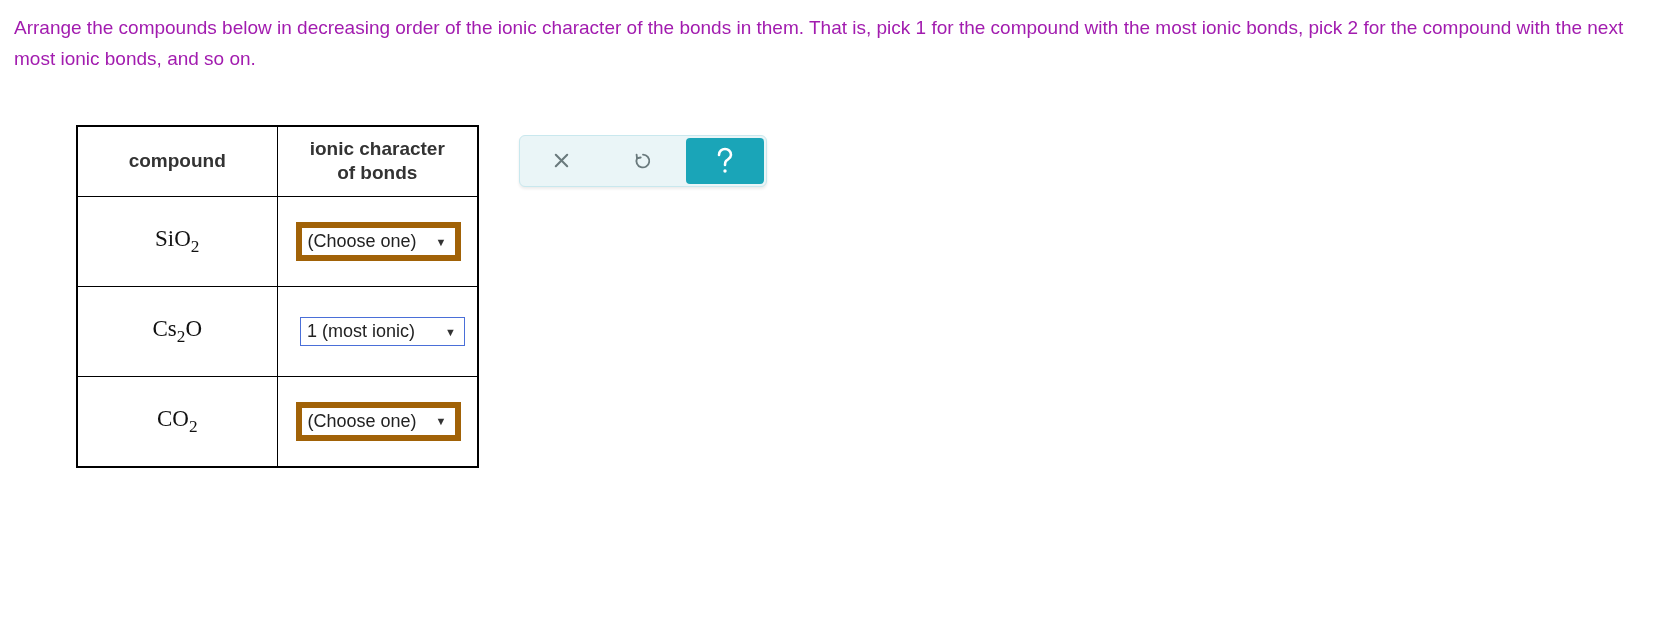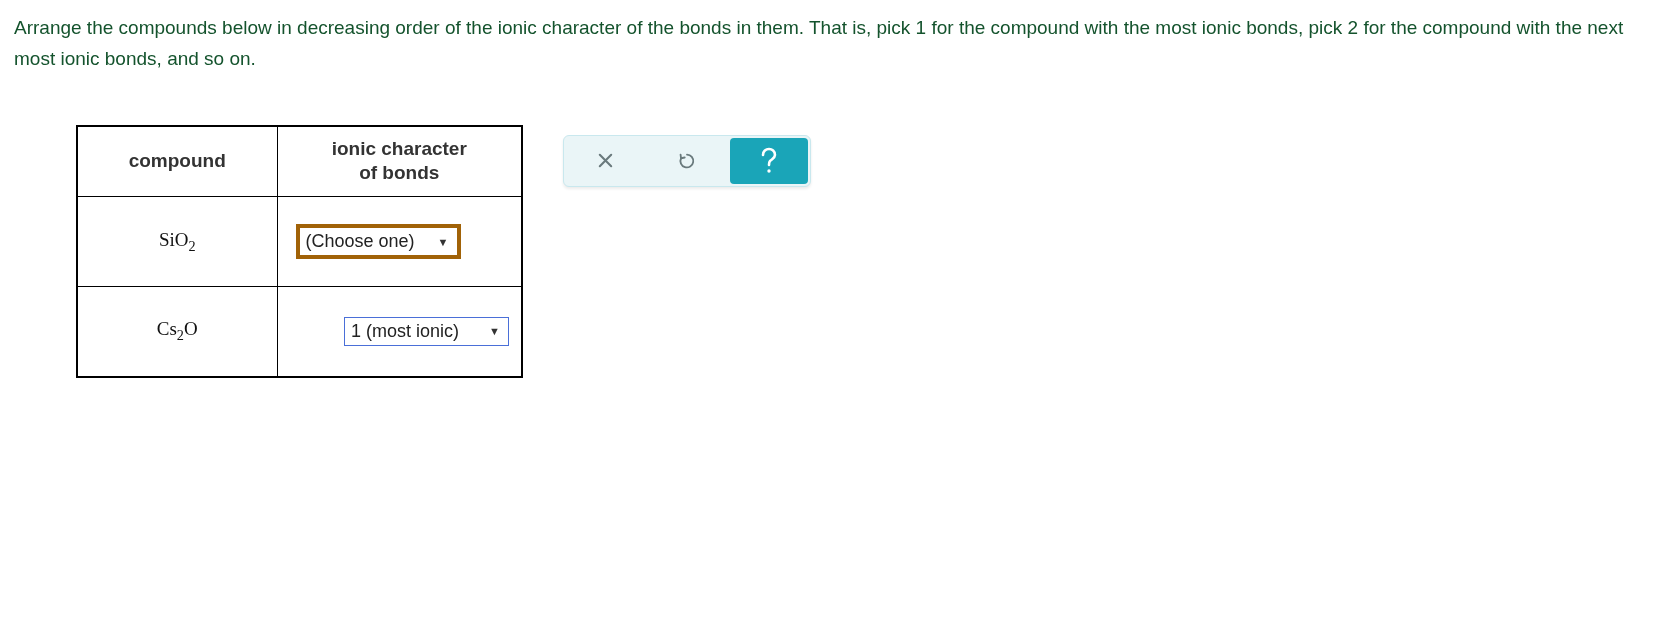--- a/index.html
+++ b/index.html
@@ -10,21 +10,21 @@
     body {
       font-family: -apple-system, BlinkMacSystemFont, "Segoe UI", Arial, sans-serif;
       font-size: 19px;
       color: #333;
       background: #fff;
       padding: 12px 14px;
     }
     .question-text {
       line-height: 1.65;
       margin-bottom: 50px;
-      color: #14532d;
+      color: #a21caf;
     }
     .content-row {
       display: flex;
       align-items: flex-start;
       gap: 40px;
       padding-left: 62px;
     }
     table.compound-table {
       border-collapse: collapse;
       border: 2px solid #000;
@@ -39,40 +39,40 @@
     table.compound-table th {
       font-weight: 700;
       padding: 10px 18px;
       font-size: 19px;
       line-height: 1.3;
     }
     table.compound-table th:first-child {
       width: 200px;
     }
     table.compound-table th:last-child {
-      width: 245px;
+      width: 201px;
     }
     table.compound-table td {
       height: 90px;
       padding: 8px 12px;
     }
     .compound-name {
       font-family: "Times New Roman", Times, serif;
-      font-size: 19px;
+      font-size: 23px;
       color: #111;
     }
     .compound-name sub {
       font-size: 0.75em;
       vertical-align: sub;
     }
     .select-wrap {
       display: inline-flex;
       align-items: center;
       justify-content: space-between;
-      border: 4px solid #a16207;
+      border: 6px solid #a16207;
       background: #fff;
       padding: 3px 8px 3px 6px;
       font-size: 18px;
       color: #222;
       cursor: pointer;
       user-select: none;
       min-width: 165px;
     }
     .select-wrap.selected {
       border: 1.5px solid #4a6fd8;
@@ -132,20 +132,27 @@
               <span class="select-caret">▼</span>
             </div></td>
         </tr>
         <tr>
           <td><span class="compound-name">Cs<sub>2</sub>O</span></td>
           <td style="text-align: right; padding-left: 18px;"><div class="select-wrap selected">
               <span>1 (most ionic)</span>
               <span class="select-caret">▼</span>
             </div></td>
         </tr>
+        <tr>
+          <td><span class="compound-name">CO<sub>2</sub></span></td>
+          <td style="text-align: left; padding-left: 18px;"><div class="select-wrap">
+              <span>(Choose one)</span>
+              <span class="select-caret">▼</span>
+            </div></td>
+        </tr>
       </tbody>
   </table>
 
   <div class="toolbar">
     <div class="toolbar-btn">
       <svg width="19" height="19" viewBox="0 0 20 20">
         <path d="M4 4 L16 16 M16 4 L4 16" stroke="#6a7a7d" stroke-width="2.2" fill="none" stroke-linecap="round"></path>
       </svg>
     </div>
     <div class="toolbar-btn">

